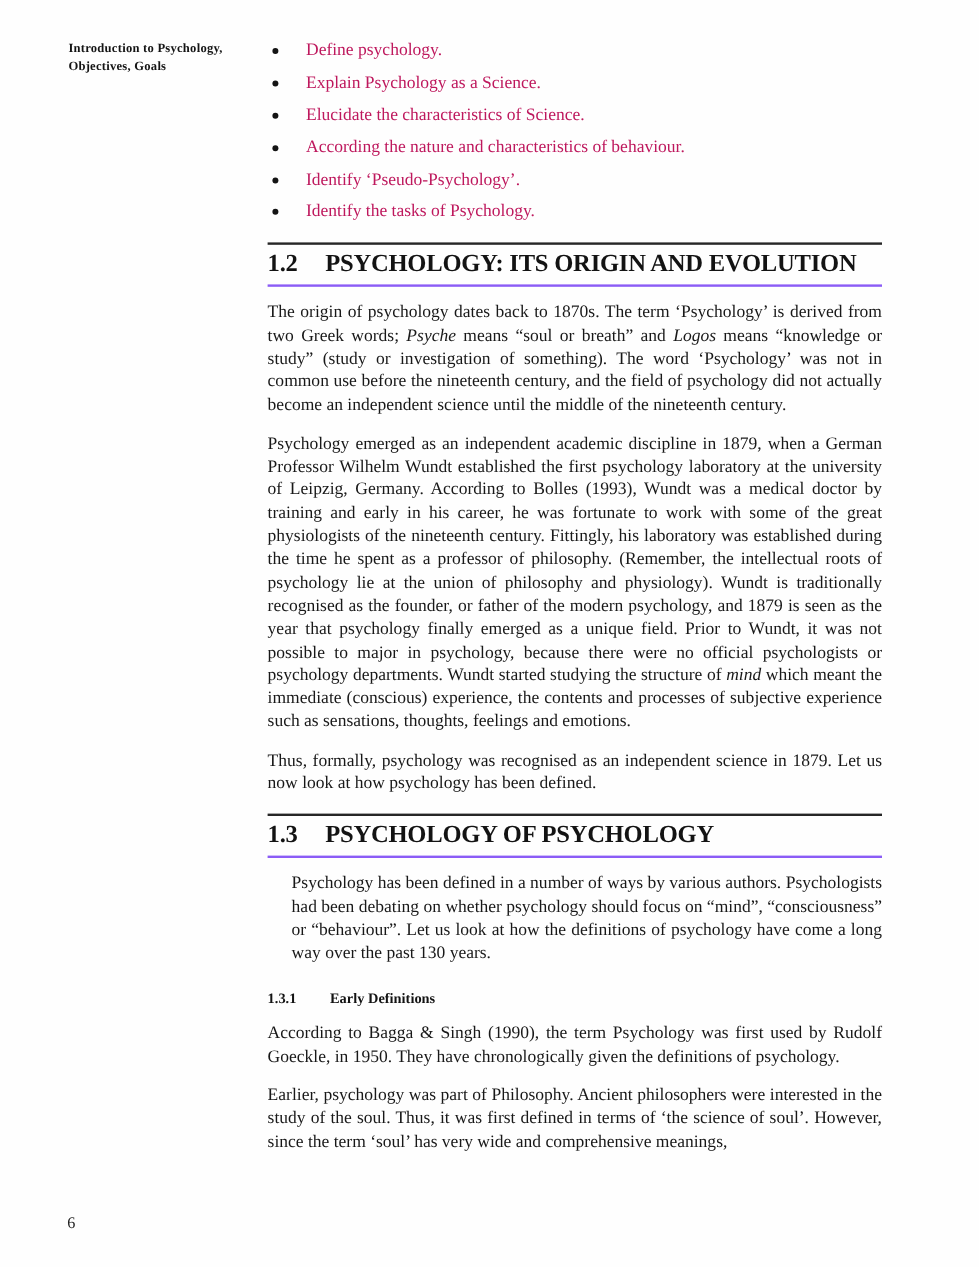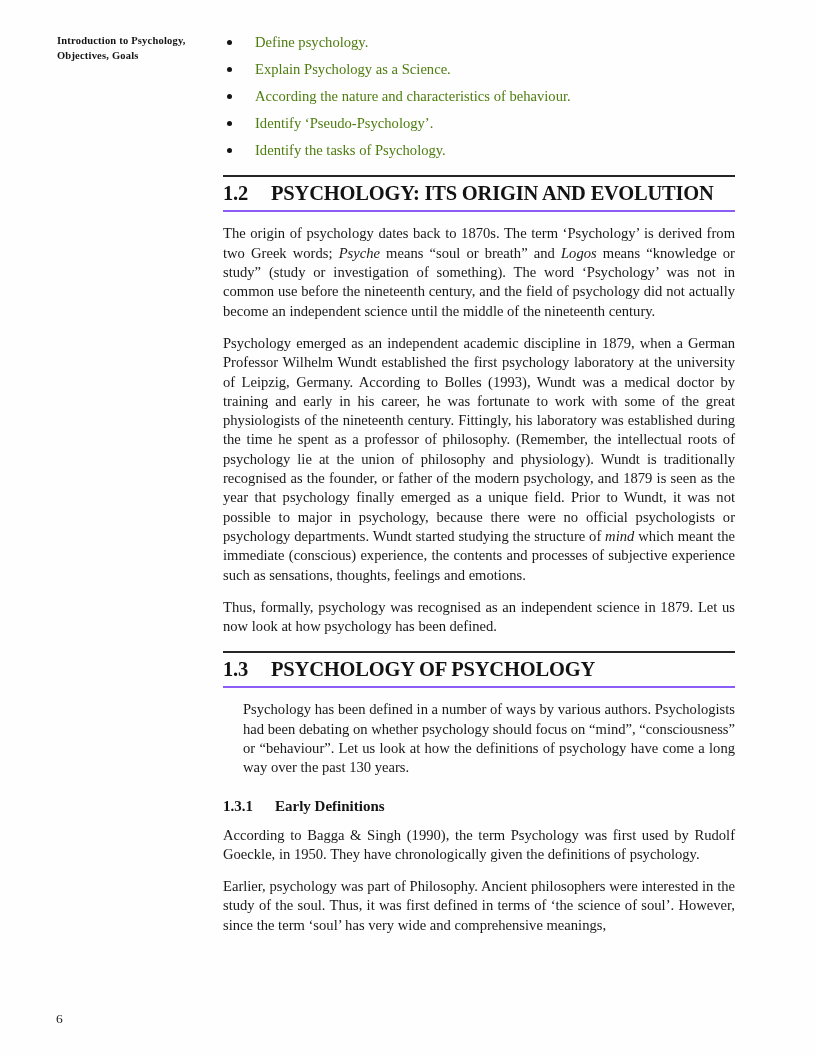--- a/index.html
+++ b/index.html
@@ -33,21 +33,21 @@
     list-style: none;
     margin: 0;
     padding: 0;
   }
   ul.objectives li {
     display: flex;
     align-items: flex-start;
     font-size: 14.6px;
     line-height: 19.3px;
     margin-bottom: 7.6px;
-    color: #4d7c0f;
+    color: #be185d;
   }
   .bullet {
     flex: 0 0 auto;
     width: 5px;
     height: 5px;
     border-radius: 50%;
     background: #141414;
     margin: 7px 0 0 4px;
   }
   .li-text { margin-left: 23px; }
@@ -59,21 +59,21 @@
     font-size: 20.5px;
     line-height: 24px;
     font-weight: bold;
     color: #131313;
     display: flex;
     letter-spacing: -0.2px;
   }
   h2.section-heading .sec-num { flex: 0 0 48px; }
   h3.subsection-heading {
     margin: 0 0 10px 0;
-    font-size: 15px;
+    font-size: 12px;
     line-height: 20px;
     font-weight: bold;
     color: #131313;
     display: flex;
   }
   h3.subsection-heading .subsec-num { flex: 0 0 52px; }
   p.body {
     margin: 0 0 13px 0;
     font-size: 14.6px;
     line-height: 19.3px;
@@ -104,20 +104,24 @@
   <div class="main">
 
     <ul class="objectives">
       <li>
         <span class="bullet"></span>
         <span class="li-text">Define psychology.</span>
       </li>
       <li>
         <span class="bullet"></span>
         <span class="li-text">Explain Psychology as a Science.</span>
+      </li>
+      <li>
+        <span class="bullet"></span>
+        <span class="li-text">Elucidate the characteristics of Science.</span>
       </li>
       <li>
         <span class="bullet"></span>
         <span class="li-text">According the nature and characteristics of behaviour.</span>
       </li>
       <li>
         <span class="bullet"></span>
         <span class="li-text">Identify ‘Pseudo-Psychology’.</span>
       </li>
       <li>

